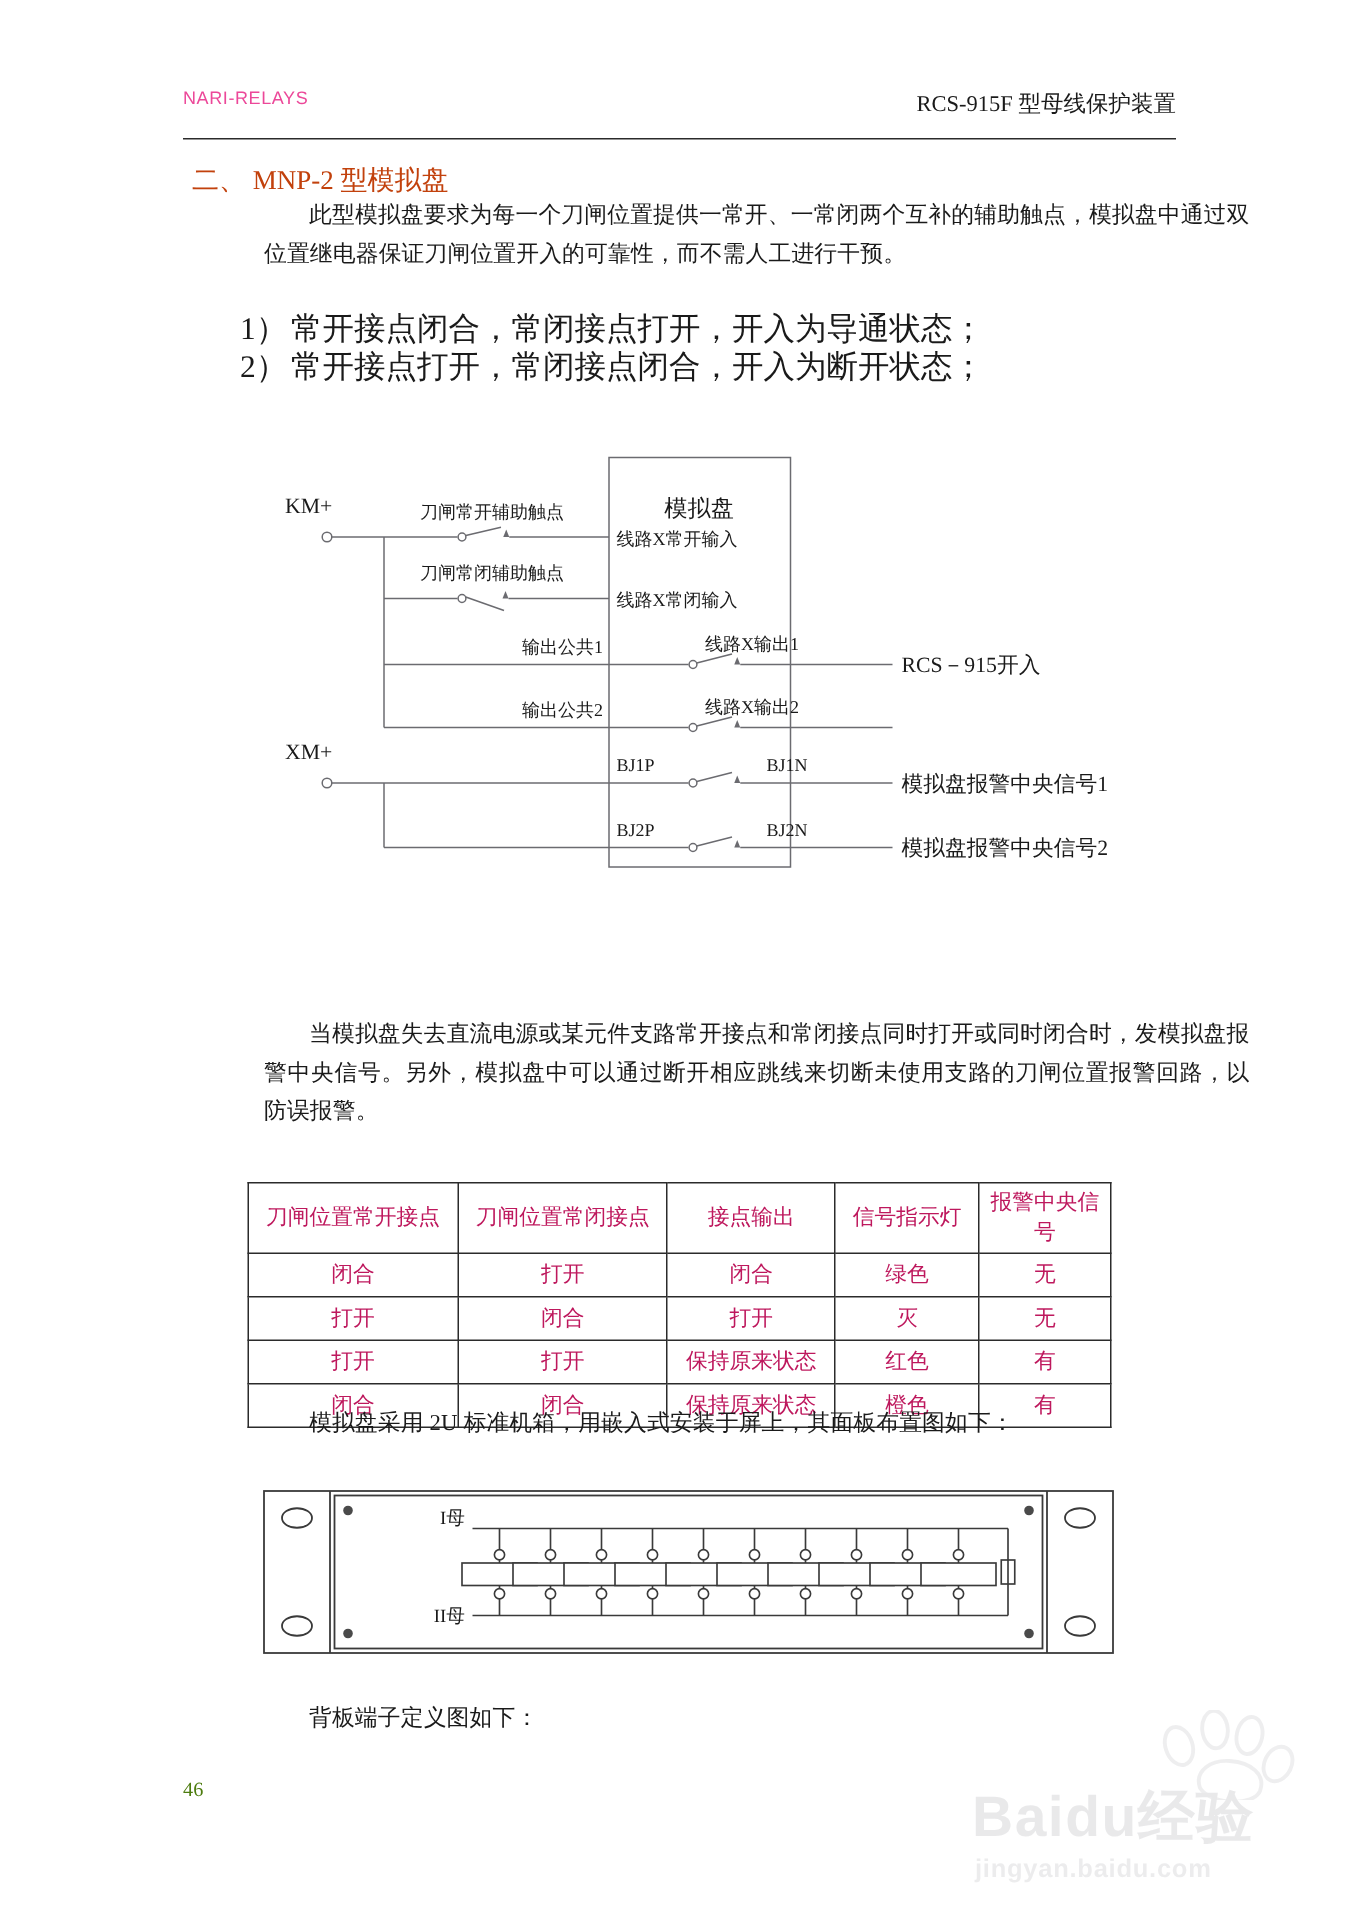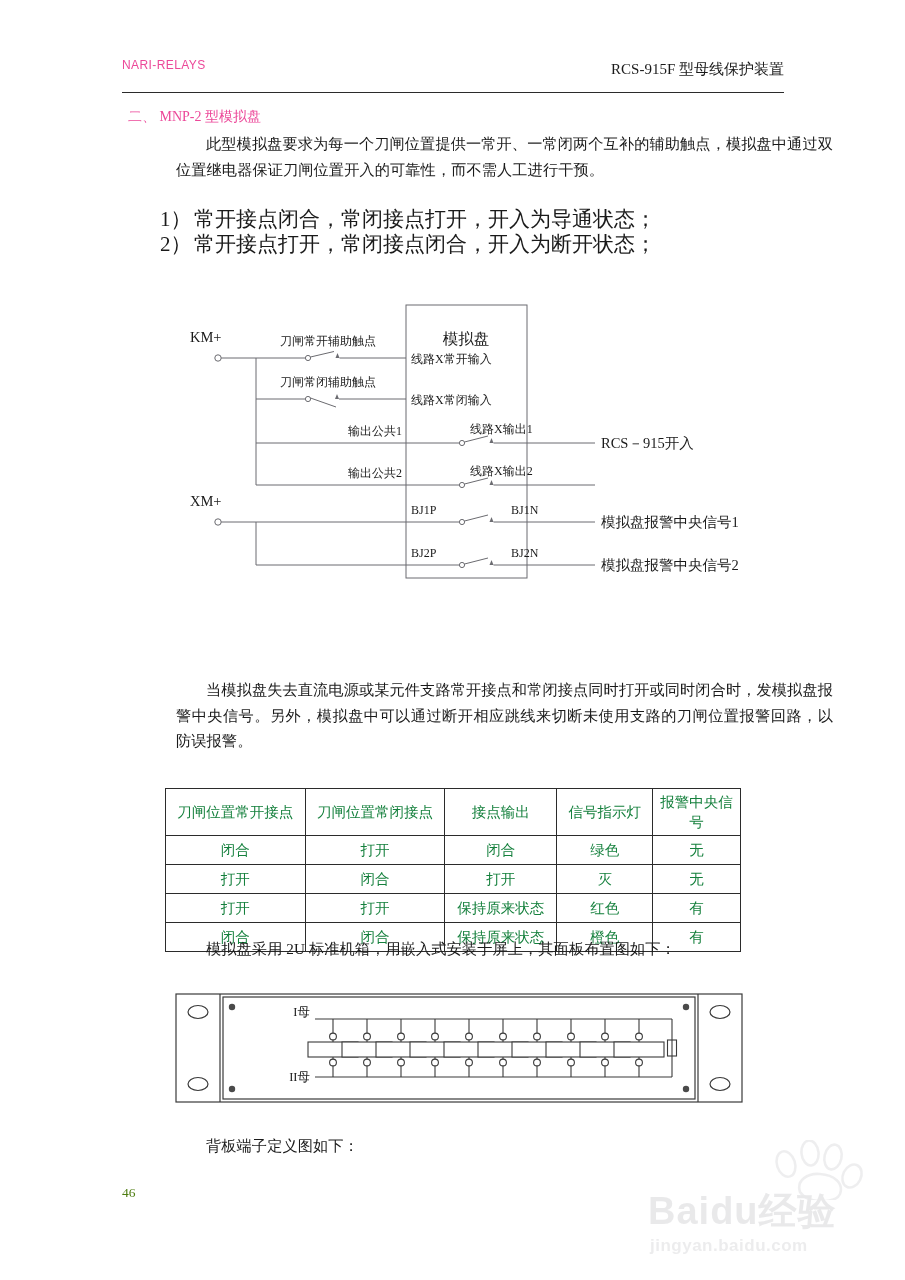--- a/index.html
+++ b/index.html
@@ -65,22 +65,22 @@
     line-height: 25.5px;
     color: #1a1a1a;
     text-align: justify;
     letter-spacing: 0.1px;
     margin-left: 48px;
   }
   .sec-title {
     position: absolute;
     left: 128px;
     top: 108px;
-    font-size: 14px;
-    color: #ec4899;
+    font-size: 18px;
+    color: #c2410c;
   }
   .para1 {
     left: 128px;
     top: 131px;
     width: 657px;
     text-indent: 30px;
   }
   .para2 {
     left: 128px;
     top: 182px;
@@ -142,21 +142,21 @@
   .fig-circuit svg { display: block; }
 
   
   .io-table {
     position: absolute;
     left: 165px;
     top: 788px;
     width: 576px;
     border-collapse: collapse;
     font-size: 14.5px;
-    color: #15803d;
+    color: #be185d;
   }
   .io-table td, .io-table th {
     border: 1.1px solid #2b2b2b;
     text-align: center;
     padding: 3px 2px;
     height: 22px;
     font-weight: normal;
     line-height: 20px;
   }
   .io-table col.c1 { width: 140px; }

